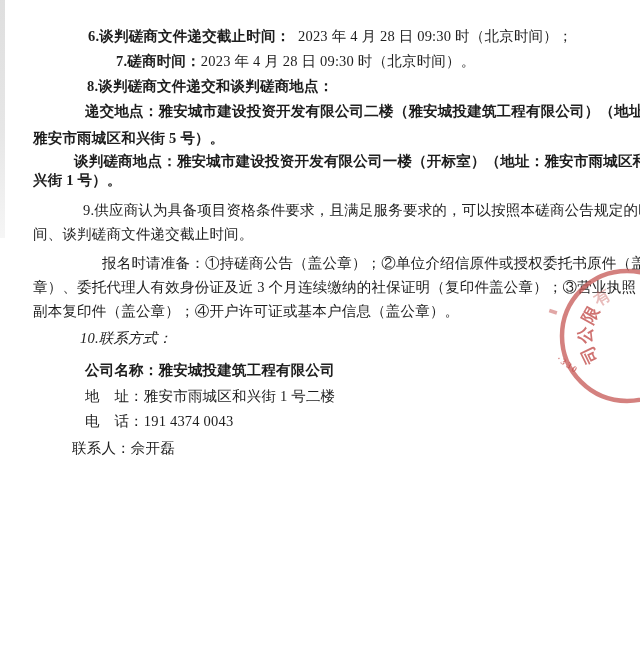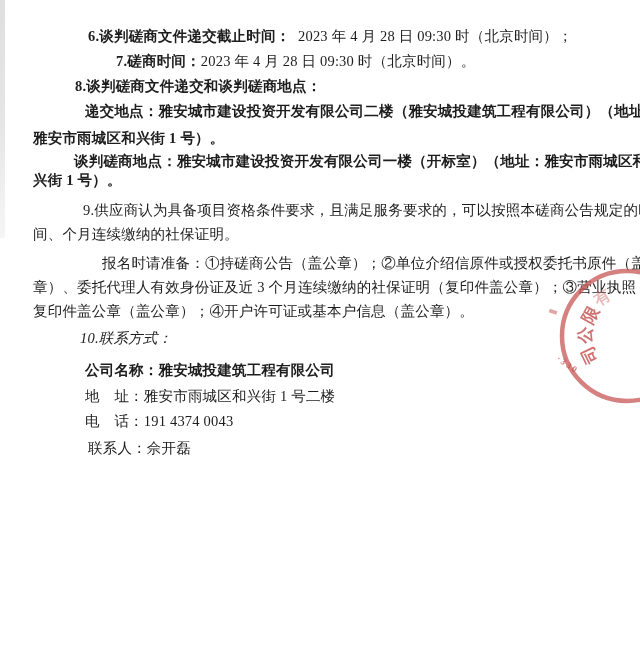--- a/index.html
+++ b/index.html
@@ -43,35 +43,35 @@
 </head>
 <body>
 
 <div class="page">
 
   <div class="edge-strip"></div>
 
   <div class="content">
       <div class="line" style="top: 28px; left: 88px;"><span class="b">6.谈判磋商文件递交截止时间：</span><span>  2023 年 4 月 28 日 09:30 时（北京时间）；</span></div>
       <div class="line" style="top: 53px; left: 85px; margin-left: 31px;"><span class="b">7.磋商时间：</span><span>2023 年 4 月 28 日 09:30 时（北京时间）。</span></div>
-      <div class="line" style="top: 78px; left: 75px;"><span class="b">8.谈判磋商文件递交和谈判磋商地点：</span></div>
+      <div class="line" style="top: 78px; left: 87px;"><span class="b">8.谈判磋商文件递交和谈判磋商地点：</span></div>
       <div class="line" style="top: 103px; left: 85px;"><span class="b">递交地点：雅安城市建设投资开发有限公司二楼（雅安城投建筑工程有限公司）（地址：</span></div>
-      <div class="line" style="top: 130px; left: 33px;"><span class="b">雅安市雨城区和兴街 1 号）。</span></div>
+      <div class="line" style="top: 130px; left: 33px;"><span class="b">雅安市雨城区和兴街 5 号）。</span></div>
       <div class="line" style="top: 153px; left: 74px;"><span class="b">谈判磋商地点：雅安城市建设投资开发有限公司一楼（开标室）（地址：雅安市雨城区和</span></div>
       <div class="line" style="top: 172px; left: 33px;"><span class="b">兴街 1 号）。</span></div>
       <div class="line" style="top: 202px; left: 83px;"><span>9.供应商认为具备项目资格条件要求，且满足服务要求的，可以按照本磋商公告规定的时</span></div>
-      <div class="line" style="top: 226px; left: 33px;"><span>间、个月连续缴纳的社保证明。</span></div>
+      <div class="line" style="top: 226px; left: 33px;"><span>间、谈判磋商文件递交截止时间。</span></div>
       <div class="line" style="top: 255px; left: 102px;"><span>报名时请准备：①持磋商公告（盖公章）；②单位介绍信原件或授权委托书原件（盖公</span></div>
       <div class="line" style="top: 279px; left: 33px;"><span>章）、委托代理人有效身份证及近 3 个月连续缴纳的社保证明（复印件盖公章）；③营业执照</span></div>
-      <div class="line" style="top: 303px; left: 33px;"><span>复印件盖公章（盖公章）；④开户许可证或基本户信息（盖公章）。</span></div>
+      <div class="line" style="top: 303px; left: 33px;"><span>副本复印件（盖公章）；④开户许可证或基本户信息（盖公章）。</span></div>
       <div class="line" style="top: 330px; left: 80px; font-style: italic;"><span>10.联系方式：</span></div>
       <div class="line" style="top: 362px; left: 85px;"><span class="b">公司名称：雅安城投建筑工程有限公司</span></div>
       <div class="line" style="top: 388px; left: 85px;"><span>地　址：雅安市雨城区和兴街 1 号二楼</span></div>
       <div class="line" style="top: 413px; left: 85px;"><span>电　话：191 4374 0043</span></div>
-      <div class="line" style="top: 440px; left: 88px;"><span>联系人：佘开磊</span></div>
+      <div class="line" style="top: 440px; left: 72px;"><span>联系人：佘开磊</span></div>
     </div>
 
   <svg class="stamp" width="120" height="160" viewBox="520 250 120 160">
     <circle cx="627" cy="336" r="65" fill="none" stroke="#c4504e" stroke-width="4.5" opacity=".72"></circle>
     <text class="sc-faint" x="603" y="299" text-anchor="middle" dominant-baseline="middle" transform="rotate(-32 603 299)">有</text>
     <text class="sc" x="592" y="316" text-anchor="middle" dominant-baseline="middle" transform="rotate(-60 592 316)">限</text>
     <text class="sc" x="587" y="335" text-anchor="middle" dominant-baseline="middle" transform="rotate(-88 587 335)">公</text>
     <text class="sc" x="591" y="354" text-anchor="middle" dominant-baseline="middle" transform="rotate(-116 591 354)">司</text>
     <text class="sn" x="556" y="360" transform="rotate(35 556 360)">·330</text>
     <rect x="549" y="310" width="8" height="3.5" fill="#c4504e" opacity=".5" transform="rotate(18 553 312)"></rect>

